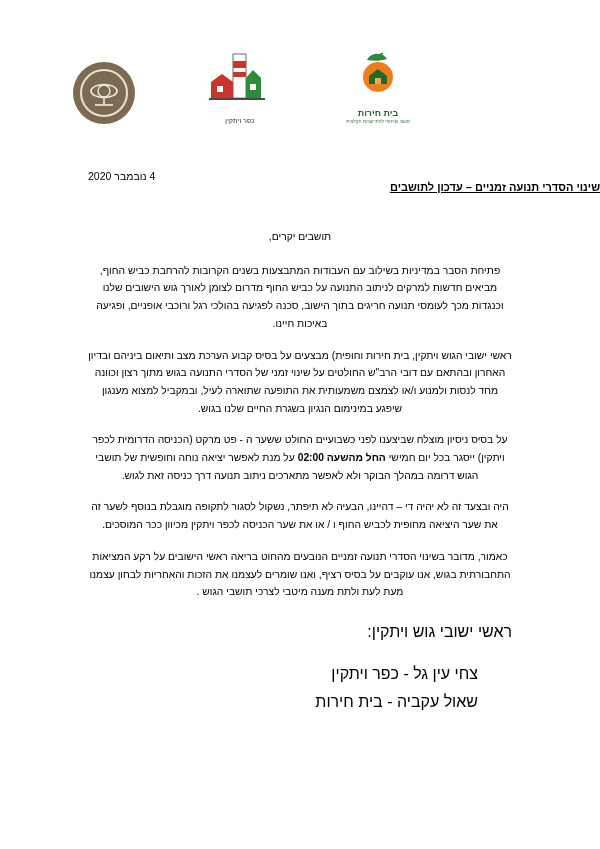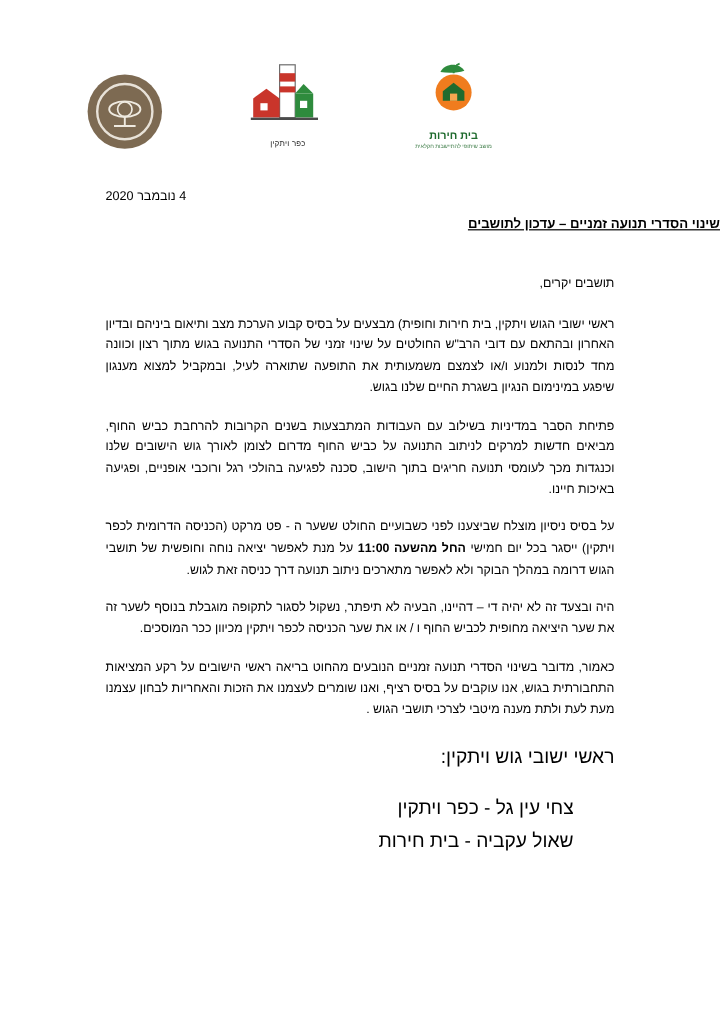--- a/index.html
+++ b/index.html
@@ -93,21 +93,21 @@
   .bh-sub {
     font-size: 4.6px;
     color: #3a7a44;
     direction: rtl;
     margin-top: 1px;
   }
 
   
   .date {
     position: absolute;
-    top: 158px;
+    top: 170px;
     left: 88px;
     font-size: 10.5px;
     direction: rtl;
     unicode-bidi: isolate;
   }
 
   .doc-title {
     position: absolute;
     top: 181px;
     left: 0;
@@ -124,20 +124,21 @@
     top: 228px;
     right: 88px;
     width: 424px;
     direction: rtl;
     text-align: justify;
     font-size: 10.3px;
     line-height: 1.72;
   }
   .content p {
     margin: 0 0 14px 0;
+    text-align: center;
   }
   .salutation {
     text-align: right;
     margin-bottom: 16px !important;
   }
 
   .signature {
     position: absolute;
     top: 618px;
     right: 88px;
@@ -213,23 +214,23 @@
     </div>
 
   </div>
 
   <div class="date">4 נובמבר 2020</div>
 
   <div class="doc-title">שינוי הסדרי תנועה זמניים – עדכון לתושבים</div>
 
   <div class="content">
     <p class="salutation">תושבים יקרים,</p>
+    <p>פתיחת הסבר במדיניות בשילוב עם העבודות המתבצעות בשנים הקרובות להרחבת כביש החוף, מביאים חדשות למרקים לניתוב התנועה על כביש החוף מדרום לצומן לאורך גוש הישובים שלנו וכנגדות מכך לעומסי תנועה חריגים בתוך הישוב, סכנה לפגיעה בהולכי רגל ורוכבי אופניים, ופגיעה באיכות חיינו.</p>
     <p>ראשי ישובי הגוש ויתקין, בית חירות וחופית) מבצעים על בסיס קבוע הערכת מצב ותיאום ביניהם ובדיון האחרון ובהתאם עם דובי הרב"ש החולטים על שינוי זמני של הסדרי התנועה בגוש מתוך רצון וכוונה מחד לנסות ולמנוע ו/או לצמצם משמעותית את התופעה שתוארה לעיל, ובמקביל למצוא מענגון שיפגע במינימום הנגיון בשגרת החיים שלנו בגוש.</p>
-    <p>פתיחת הסבר במדיניות בשילוב עם העבודות המתבצעות בשנים הקרובות להרחבת כביש החוף, מביאים חדשות למרקים לניתוב התנועה על כביש החוף מדרום לצומן לאורך גוש הישובים שלנו וכנגדות מכך לעומסי תנועה חריגים בתוך הישוב, סכנה לפגיעה בהולכי רגל ורוכבי אופניים, ופגיעה באיכות חיינו.</p>
-    <p>על בסיס ניסיון מוצלח שביצענו לפני כשבועיים החולט ששער ה - פט מרקט (הכניסה הדרומית לכפר ויתקין) ייסגר בכל יום חמישי <b>החל מהשעה 11:00</b> על מנת לאפשר יציאה נוחה וחופשית של תושבי הגוש דרומה במהלך הבוקר ולא לאפשר מתארכים ניתוב תנועה דרך כניסה זאת לגוש.</p>
+    <p>על בסיס ניסיון מוצלח שביצענו לפני כשבועיים החולט ששער ה - פט מרקט (הכניסה הדרומית לכפר ויתקין) ייסגר בכל יום חמישי <b>החל מהשעה 02:00</b> על מנת לאפשר יציאה נוחה וחופשית של תושבי הגוש דרומה במהלך הבוקר ולא לאפשר מתארכים ניתוב תנועה דרך כניסה זאת לגוש.</p>
     <p>היה ובצעד זה לא יהיה די – דהיינו, הבעיה לא תיפתר, נשקול לסגור לתקופה מוגבלת בנוסף לשער זה את שער היציאה מחופית לכביש החוף ו / או את שער הכניסה לכפר ויתקין מכיוון ככר המוסכים.</p>
     <p>כאמור, מדובר בשינוי הסדרי תנועה זמניים הנובעים מהחוט בריאה ראשי הישובים על רקע המציאות התחבורתית בגוש, אנו עוקבים על בסיס רציף, ואנו שומרים לעצמנו את הזכות והאחריות לבחון עצמנו מעת לעת ולתת מענה מיטבי לצרכי תושבי הגוש .</p>
   </div>
 
   <div class="signature">
     <div class="sig-head">ראשי ישובי גוש ויתקין:</div>
     <div class="sig-line">צחי עין גל - כפר ויתקין</div>
     <div class="sig-line">שאול עקביה - בית חירות</div>
   </div>
 

